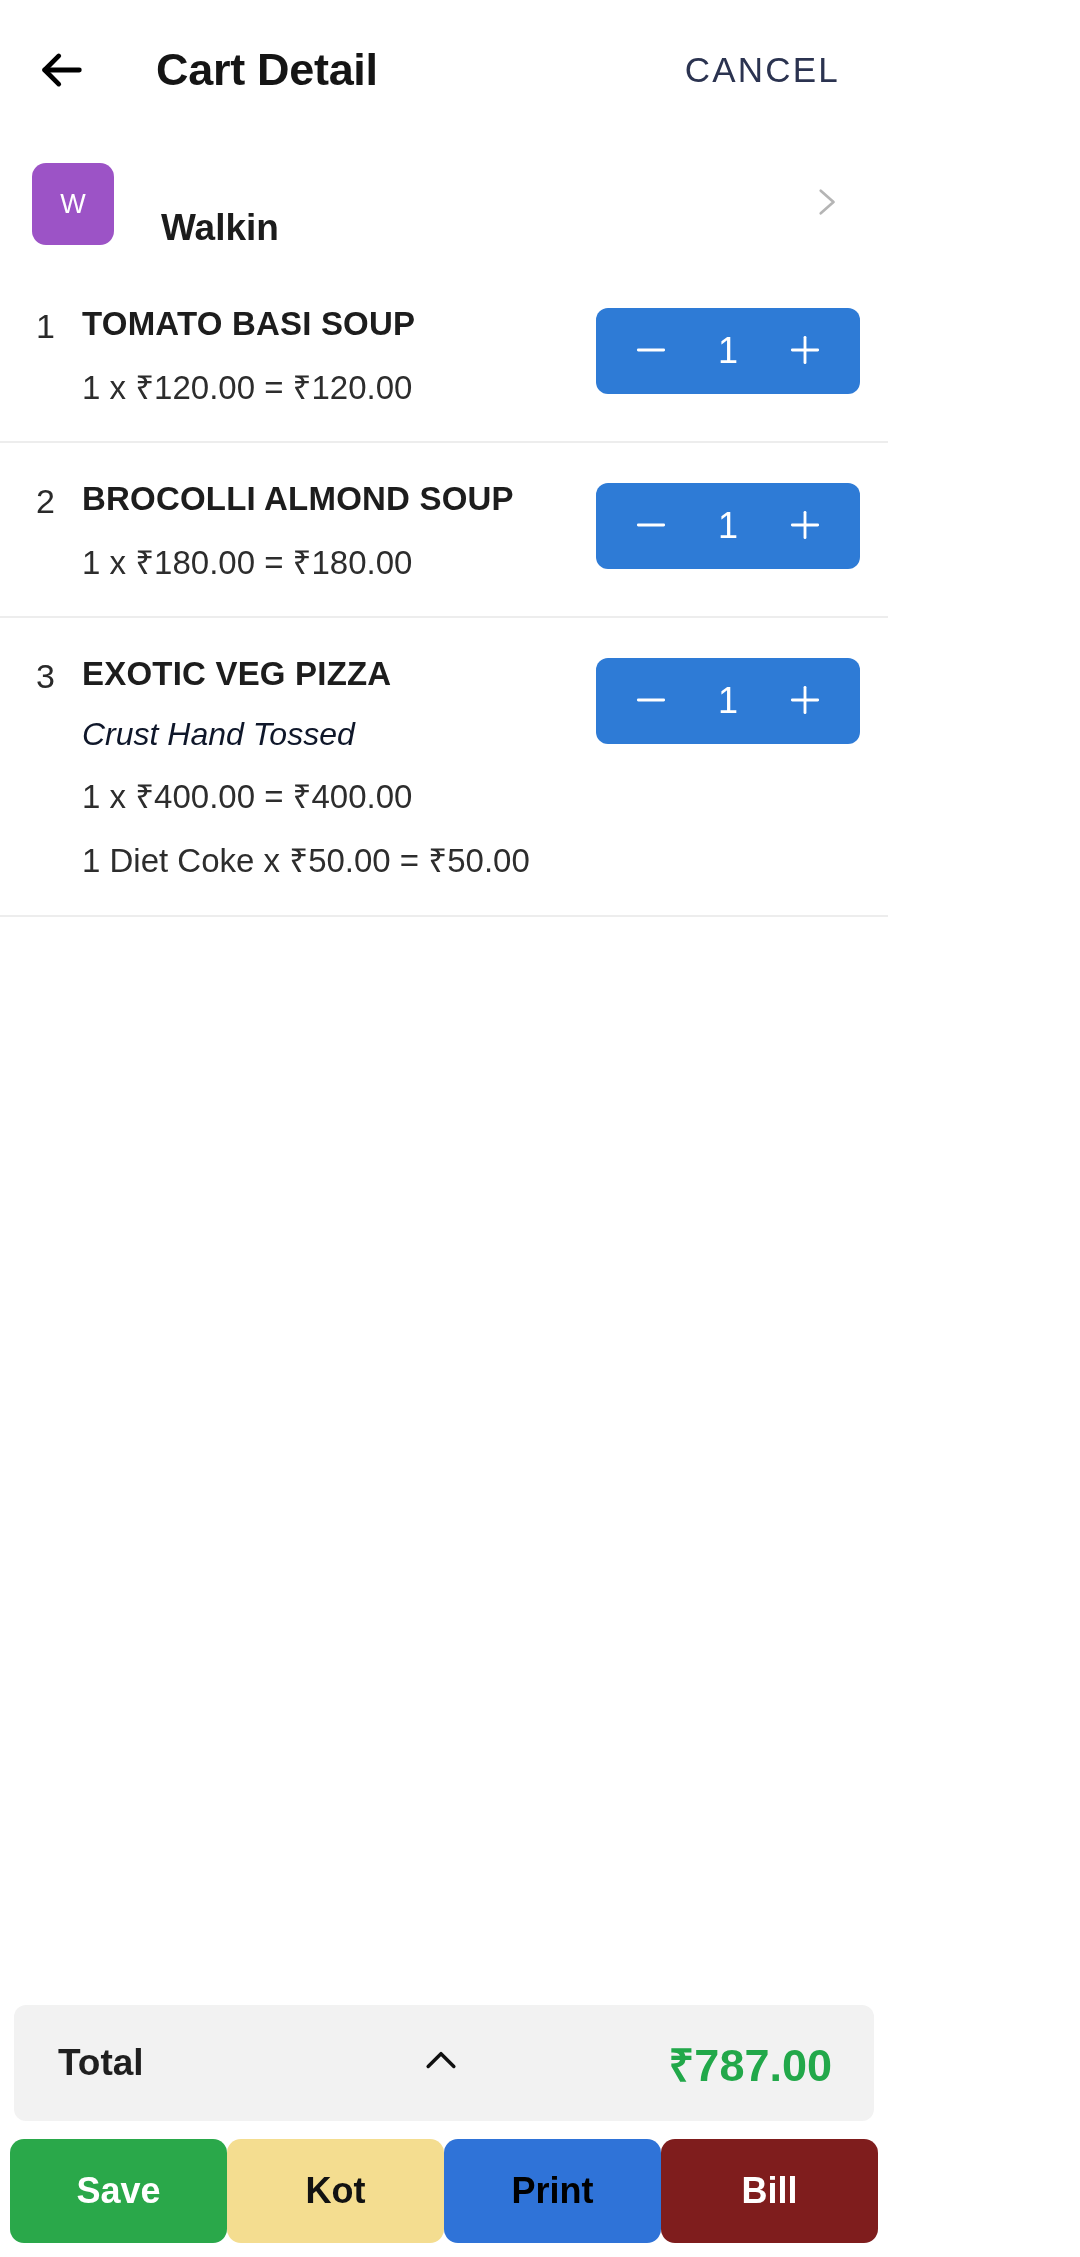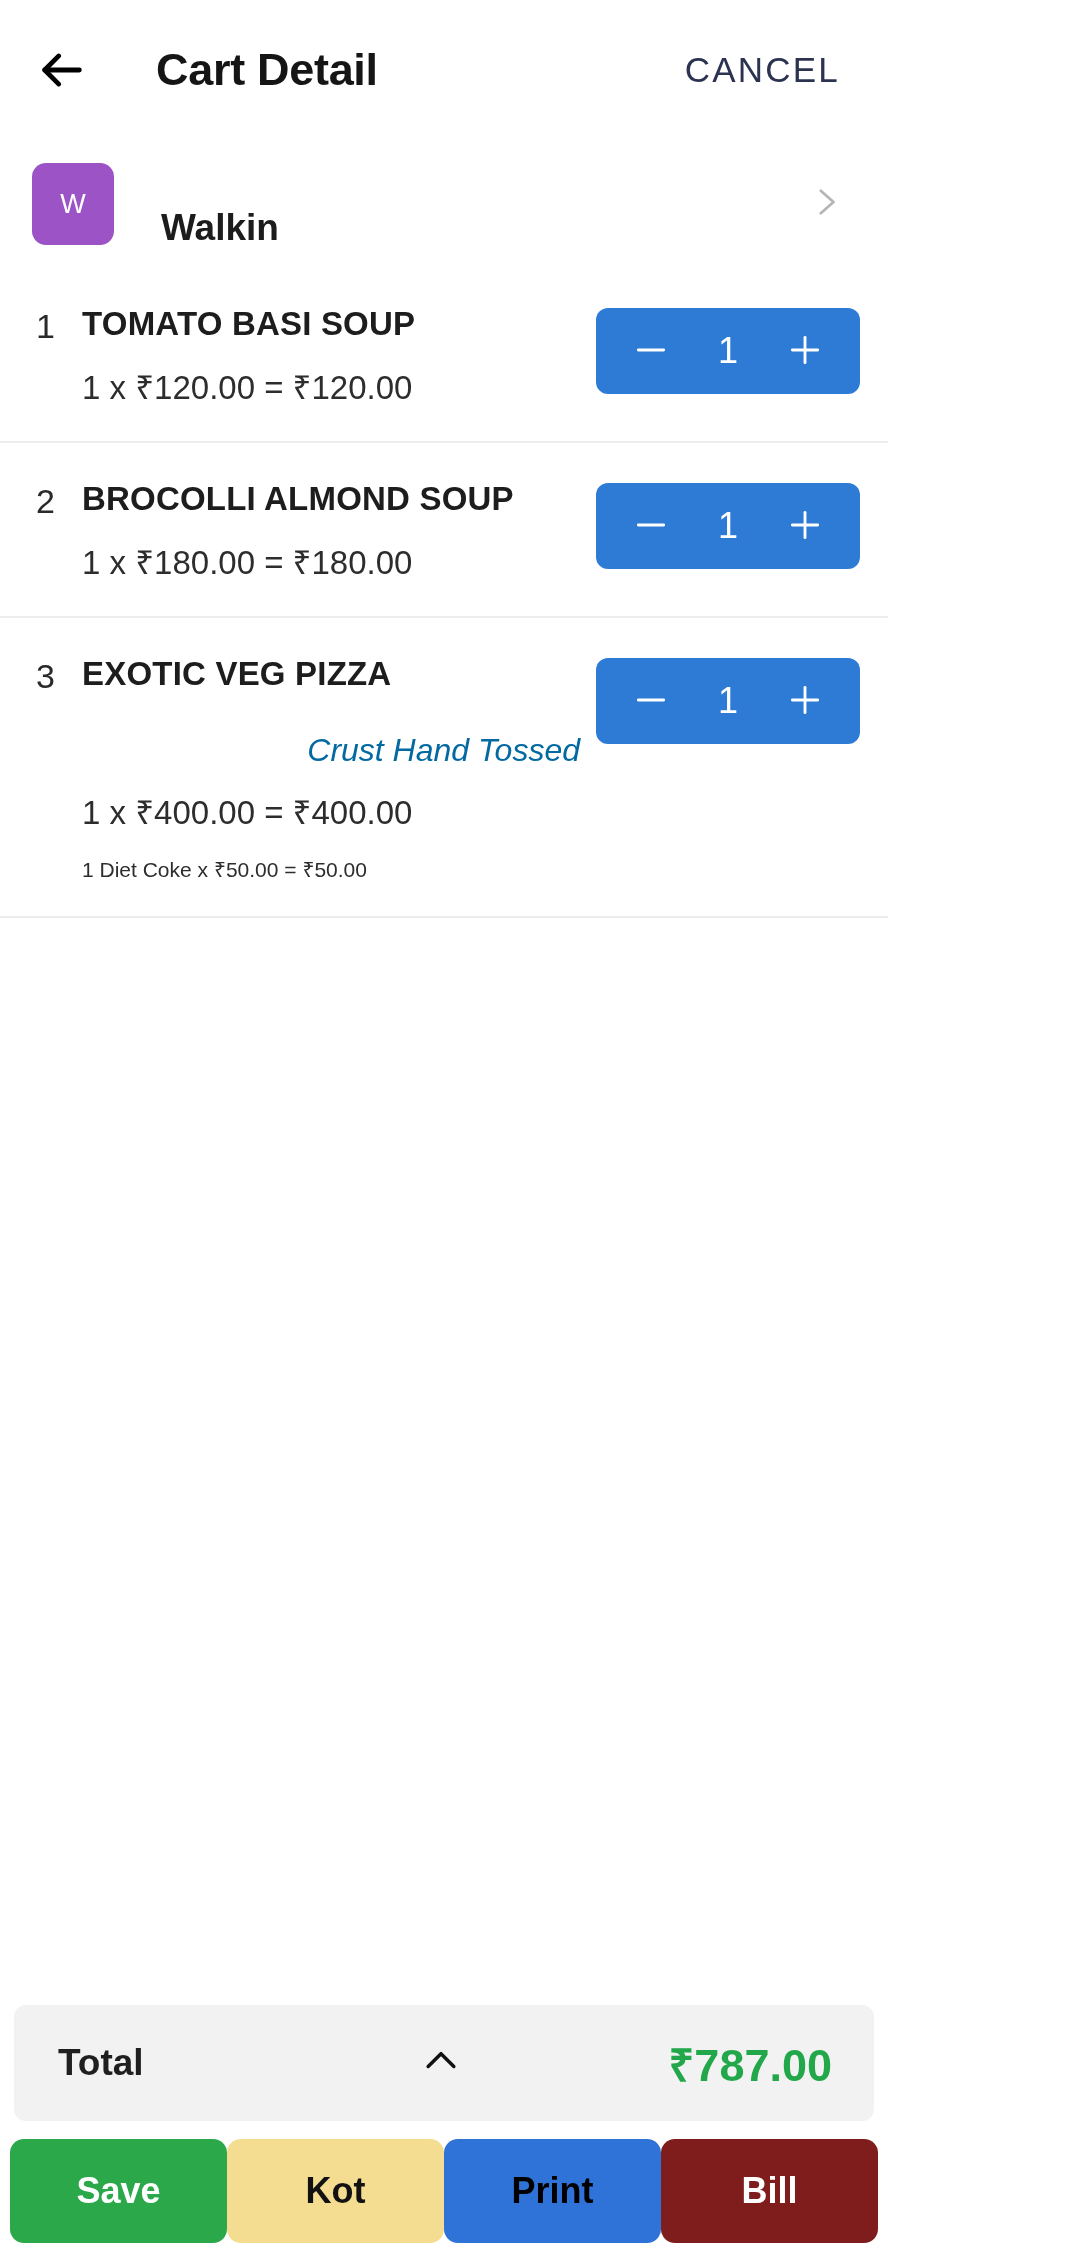--- a/index.html
+++ b/index.html
@@ -129,34 +129,33 @@
   .item-name {
     font-size: 33px;
     font-weight: bold;
     color: #1d1d1d;
     letter-spacing: 0.2px;
     line-height: 1.2;
   }
   .item-variant {
     font-size: 32px;
     font-style: italic;
-    color: #0369a1;
-    margin-top: 37px;
+    color: #0f172a;
+    margin-top: 21px;
     line-height: 1.2;
-    text-align: right;
   }
   .item-price {
     font-size: 33px;
     color: #2d2d2d;
     margin-top: 24px;
     line-height: 1.2;
     white-space: nowrap;
   }
   .item-addon {
-    font-size: 21px;
+    font-size: 33px;
     color: #2d2d2d;
     margin-top: 24px;
     line-height: 1.2;
     white-space: nowrap;
   }
 
   
   .stepper {
     flex: 0 0 264px;
     width: 264px;

